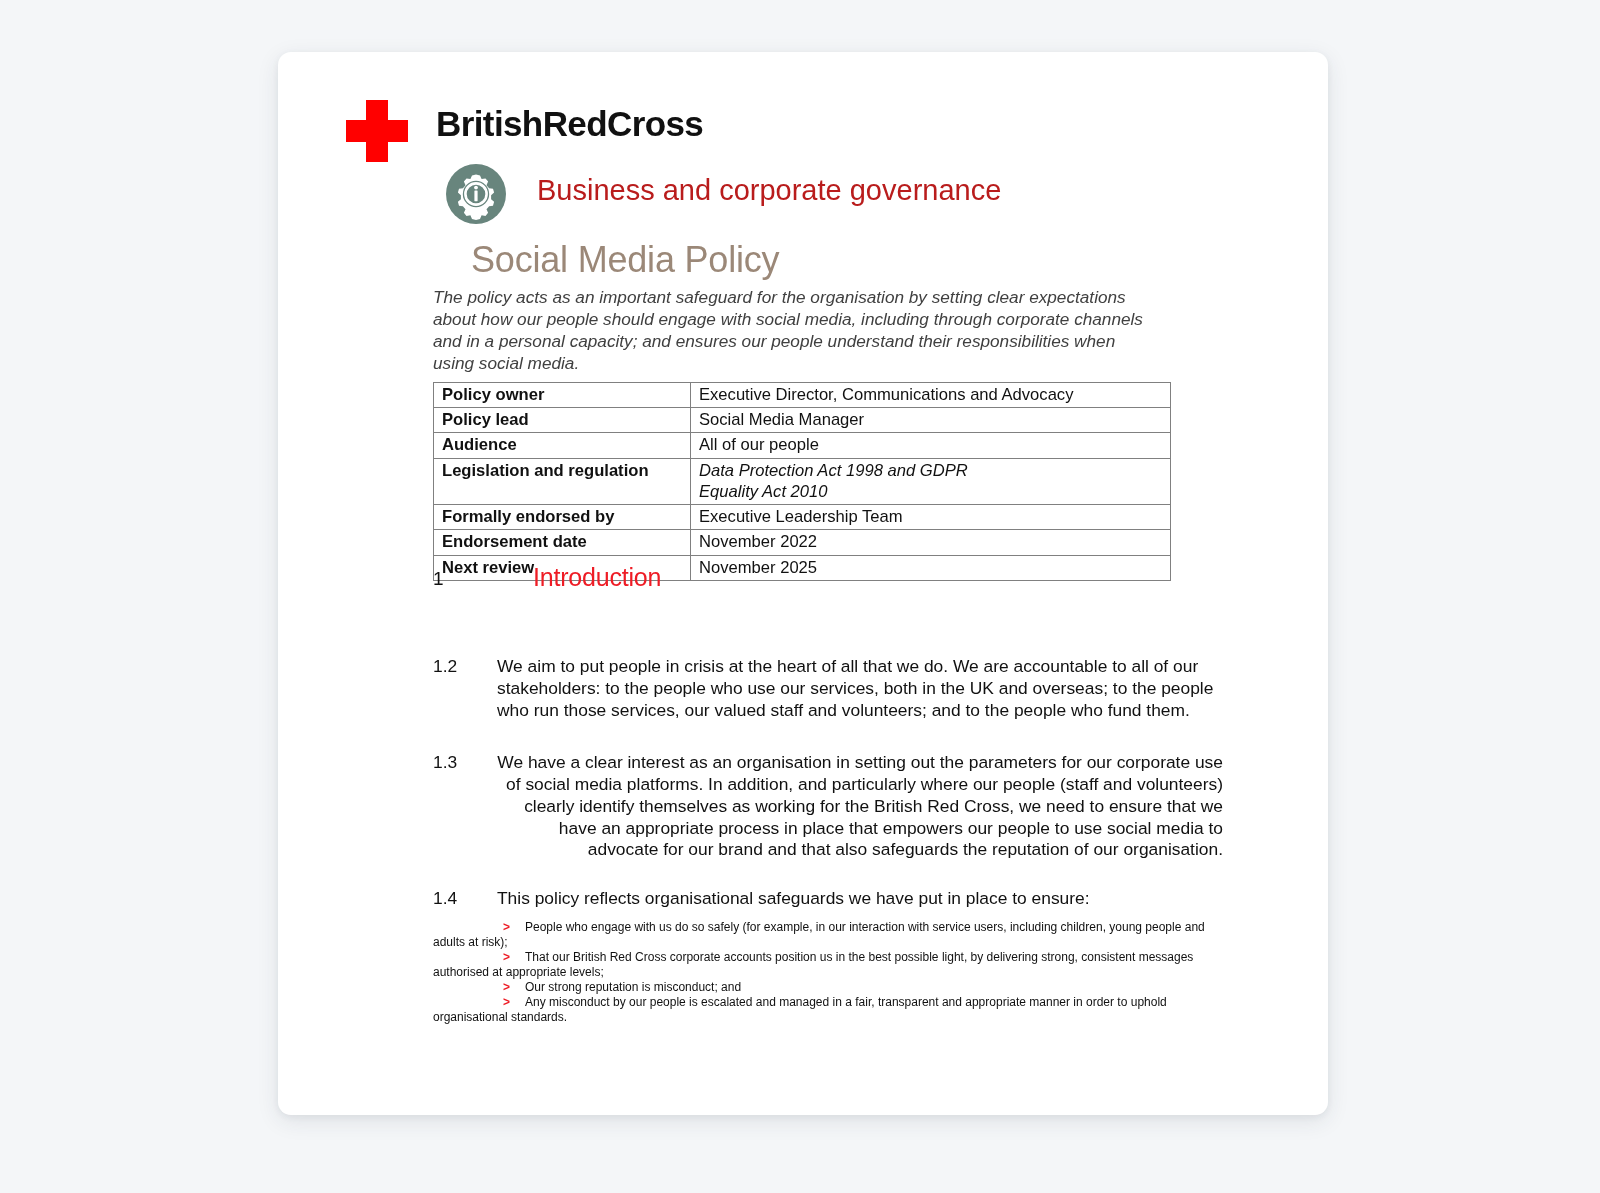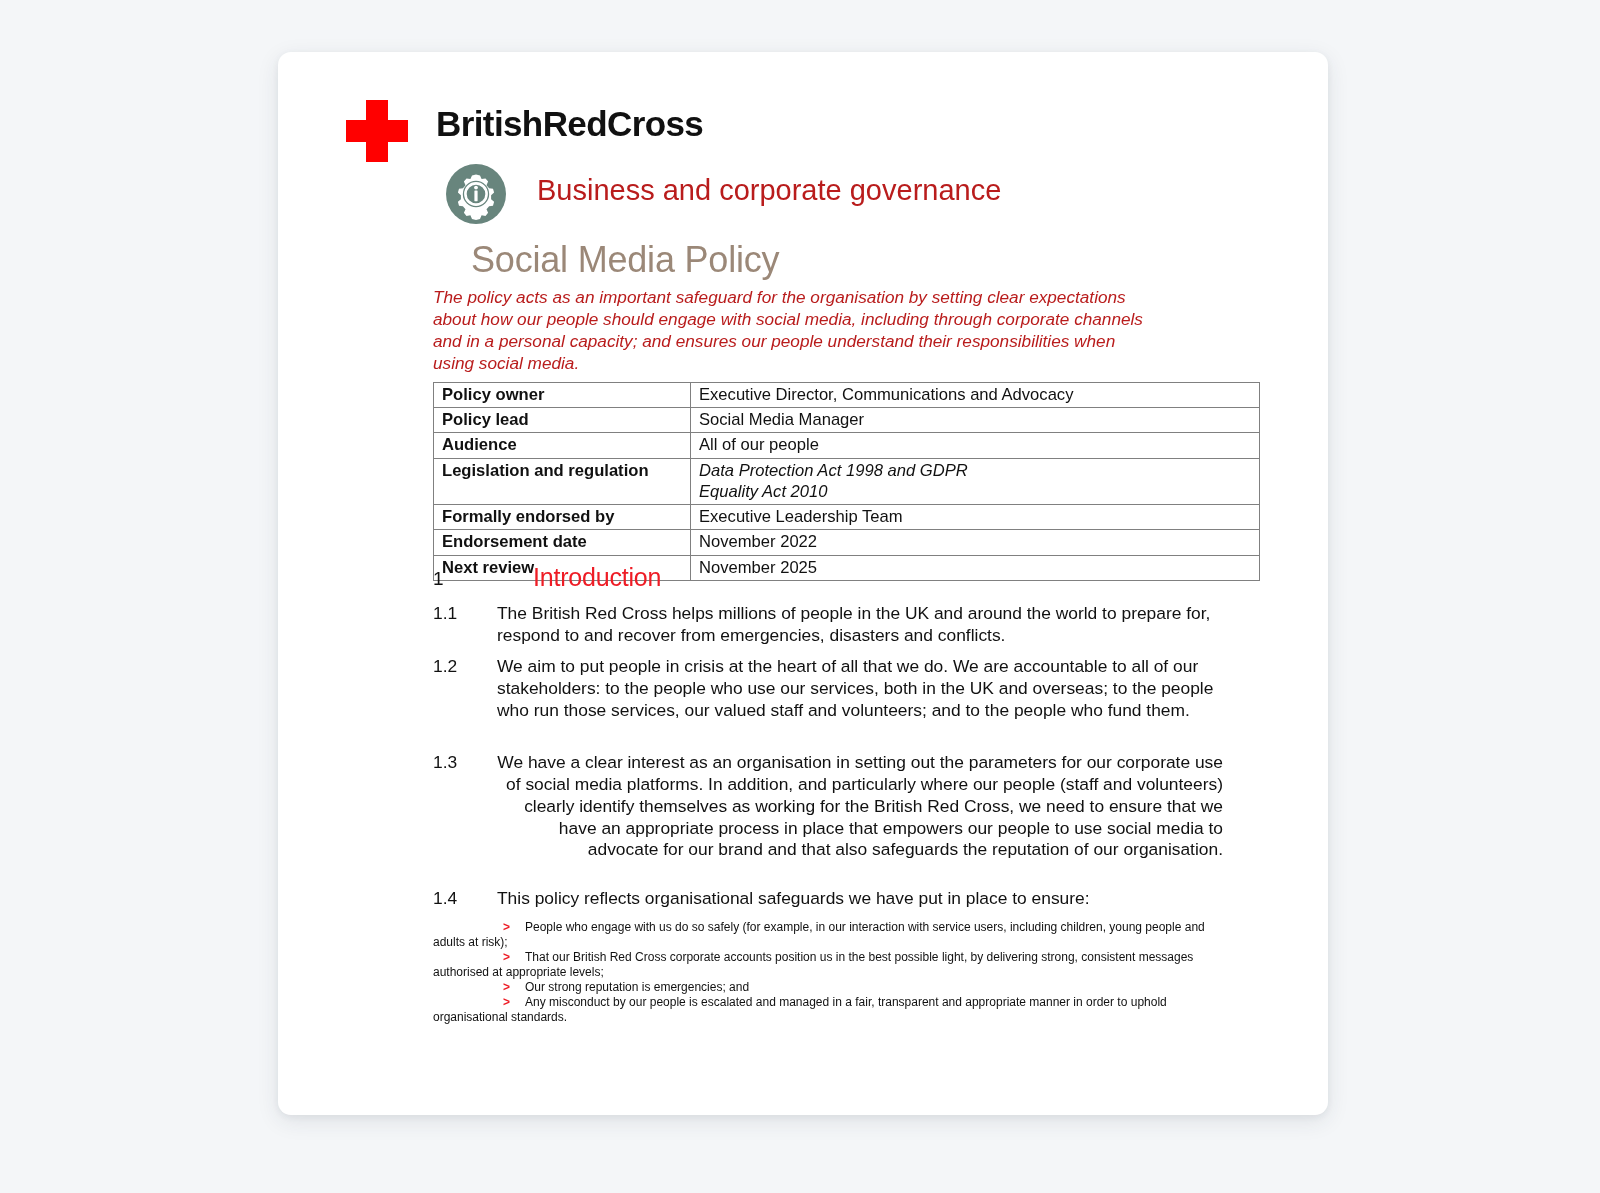--- a/index.html
+++ b/index.html
@@ -131,34 +131,34 @@
     margin-left: 38px;
   }
 
   .doc-lede {
     position: absolute;
     left: 155px;
     top: 234px;
     width: 720px;
     font-size: 17.2px;
     font-style: italic;
-    color: #b91c1c;
+    color: #404040;
     line-height: 1.285;
   }
 
   
   .meta-table-wrap {
     position: absolute;
     left: 155px;
     top: 330px;
     width: 790px;
   }
   table.meta-table {
     border-collapse: collapse;
-    width: 827px;
+    width: 738px;
     table-layout: fixed;
     border: 1.4px solid #5a5a5a;
   }
   table.meta-table td {
     border: 1.1px solid #808080;
     padding: 1px 8px 2px 8px;
     font-size: 16.6px;
     color: #111111;
     vertical-align: top;
     line-height: 1.28;
@@ -319,24 +319,20 @@
             </tr>
           </tbody>
         </table>
       </div>
 
       <div class="section-head">
         <span class="num">1</span>
         <span class="ttl">Introduction</span>
       </div>
 
-      <div class="clause" style="top:551px;">
-        <span class="cnum">1.1</span>
-        <div class="ctext">The British Red Cross helps millions of people in the UK and around the world to prepare for, respond to and recover from emergencies, disasters and conflicts.</div>
-      </div>
 
       <div class="clause" style="top:604px;">
         <span class="cnum">1.2</span>
         <div class="ctext">We aim to put people in crisis at the heart of all that we do. We are accountable to all of our stakeholders: to the people who use our services, both in the UK and overseas; to the people who run those services, our valued staff and volunteers; and to the people who fund them.</div>
       </div>
 
       <div class="clause" style="top:700px;text-align:right;">
         <span class="cnum">1.3</span>
         <div class="ctext">We have a clear interest as an organisation in setting out the parameters for our corporate use of social media platforms. In addition, and particularly where our people (staff and volunteers) clearly identify themselves as working for the British Red Cross, we need to ensure that we have an appropriate process in place that empowers our people to use social media to advocate for our brand and that also safeguards the reputation of our organisation.</div>
       </div>
@@ -347,21 +343,21 @@
       </div>
 
       <div class="bullet-list" style="top:868px;">
         <div class="bl-item">
           <span class="marker">&gt;</span><span class="bl-text">People who engage with us do so safely (for example, in our interaction with service users, including children, young people and adults at risk);</span>
         </div>
         <div class="bl-item">
           <span class="marker">&gt;</span><span class="bl-text">That our British Red Cross corporate accounts position us in the best possible light, by delivering strong, consistent messages authorised at appropriate levels;</span>
         </div>
         <div class="bl-item">
-          <span class="marker">&gt;</span><span class="bl-text">Our strong reputation is emergencies; and</span>
+          <span class="marker">&gt;</span><span class="bl-text">Our strong reputation is misconduct; and</span>
         </div>
         <div class="bl-item">
           <span class="marker">&gt;</span><span class="bl-text">Any misconduct by our people is escalated and managed in a fair, transparent and appropriate manner in order to uphold organisational standards.</span>
         </div>
       </div>
 
     </div>
   </div>
 </div>
 

